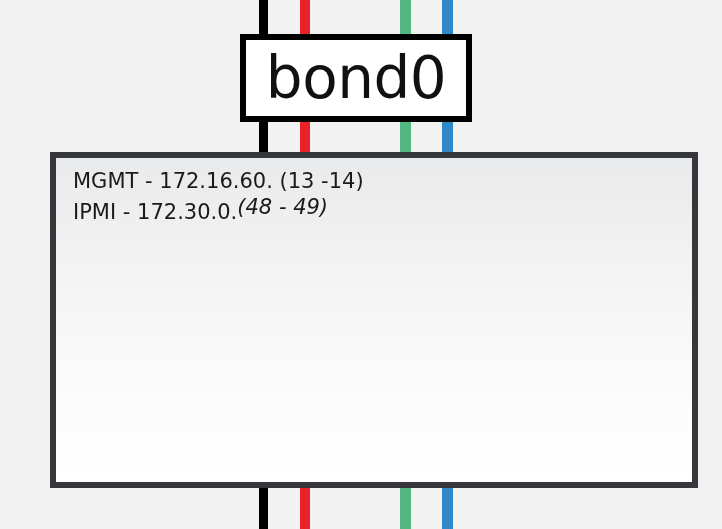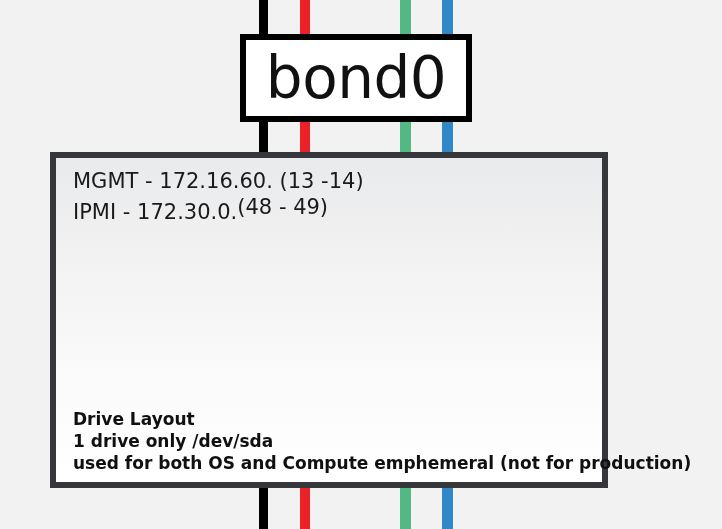--- a/index.html
+++ b/index.html
@@ -54,21 +54,21 @@
     color: #111111;
     letter-spacing: -0.5px;
     font-weight: 400;
   }
 
   
   #compute-box {
     position: absolute;
     left: 50px;
     top: 152px;
-    width: 558px;
+    width: 648px;
     height: 336px;
     box-sizing: border-box;
     border: 6px solid #36373a;
     background: linear-gradient(to bottom, #e9eaeb 0%, #f3f3f4 35%, #fbfbfb 70%, #ffffff 100%);
     z-index: 6;
   }
 
   
   #net-info {
     position: absolute;
@@ -81,20 +81,21 @@
     line-height: 31px;
     white-space: nowrap;
     font-weight: 400;
   }
   .net-range {
     font-size: 21px;
   }
   .net-range-raised {
     position: relative;
     top: -5px;
+    font-style: italic;
   }
 
   
   #compute-title {
     position: absolute;
     left: 0;
     right: 0;
     top: 118px;
     text-align: center;
     font-size: 72px;
@@ -137,21 +138,16 @@
     <div id="net-info">
       <div class="net-line">
         <span>MGMT - 172.16.60.</span><span>&nbsp;</span><span class="net-range">(13 -14)</span>
       </div>
       <div class="net-line">
         <span>IPMI - 172.30.0.</span><span class="net-range net-range-raised">(48 - 49)</span>
       </div>
     </div>
 
 
-    <div id="drive-info">
-      <div class="drive-line">Drive Layout</div>
-      <div class="drive-line">1 drive only /dev/sda</div>
-      <div class="drive-line">used for both OS and Compute emphemeral (not for production)</div>
-    </div>
 
   </div>
 
 </div>
 
 </body></html>

